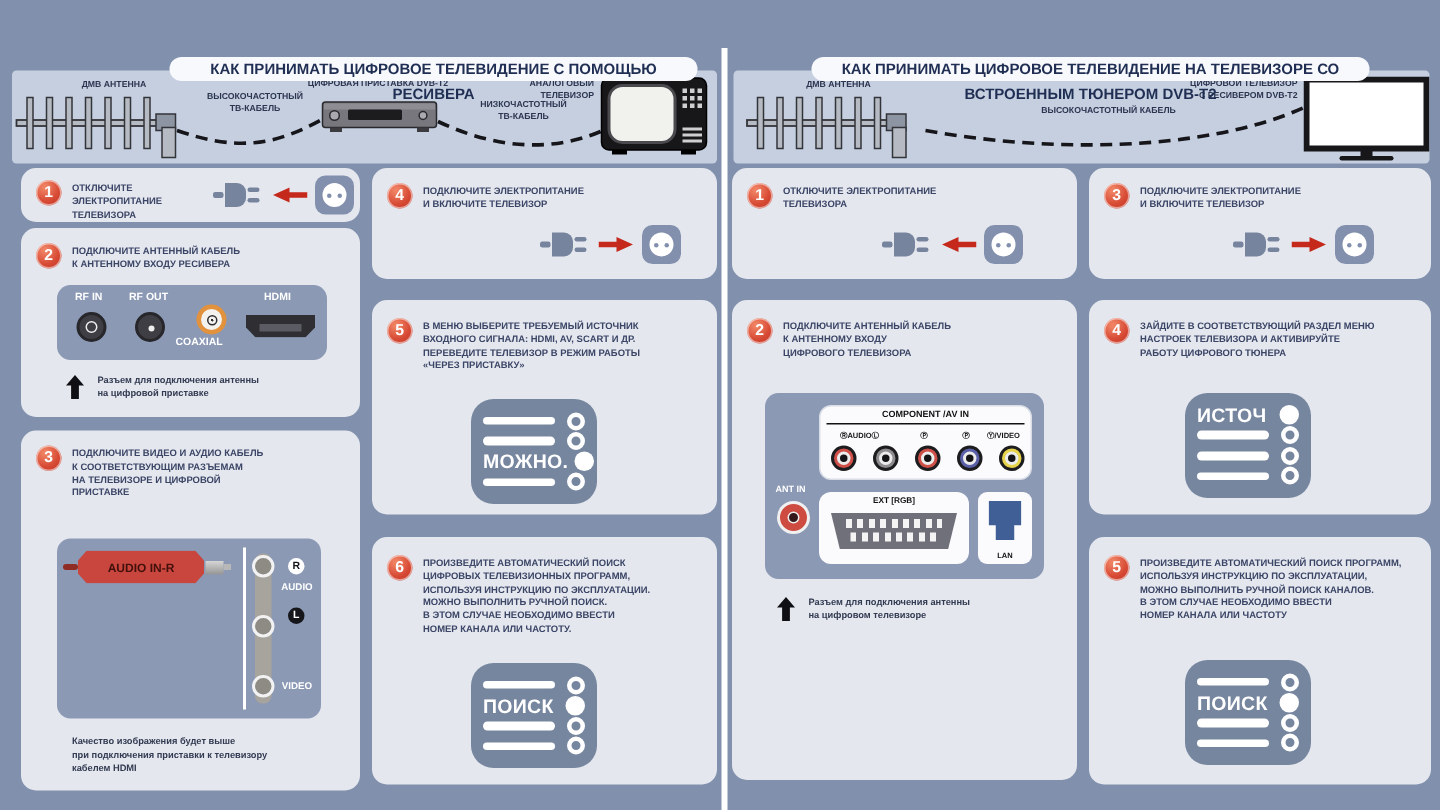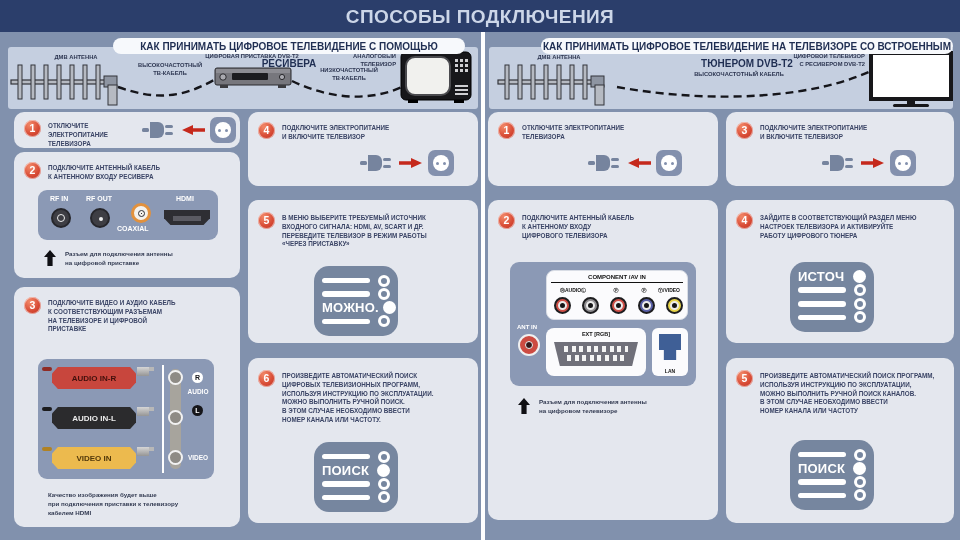--- a/index.html
+++ b/index.html
@@ -2,21 +2,21 @@
 <html><head>
 <meta charset="utf-8">
 <style>
   html,body{margin:0;padding:0}
   .stage{position:relative;width:960px;height:540px;background:#8191ad;font-family:"Liberation Sans",sans-serif;overflow:hidden}
   .titlebar{position:absolute;left:0;top:0;width:100%;height:32px;background:#2b3e6b;color:#ccd6e8;font-size:19px;font-weight:bold;text-align:center;line-height:33px;letter-spacing:.4px}
   .divider{position:absolute;left:481px;top:32px;width:4px;height:508px;background:#fff}
   .strip{position:absolute;top:47px;height:62px;background:#c5cfe0;border-radius:3px}
   .strip.l{left:8px;width:470px}.strip.r{left:489px;width:464px}
   .tab{position:absolute;top:38px;height:16px;background:#f7f9fc;border-radius:8px;color:#1f2e52;font-weight:bold;font-size:10px;text-align:center;line-height:17px;z-index:3}
-  .tab.l{left:113px;width:352px}.tab.r{left:541px;width:412px}
+  .tab.l{left:113px;width:352px}.tab.r{left:541px;width:372px}
   .dlabel{position:absolute;font-size:5.8px;font-weight:bold;color:#2c3550;line-height:1.3;white-space:pre-line;z-index:2;text-align:center}
   .dlabel.ra{text-align:right}
   .dash{position:absolute;left:0;top:0;z-index:1}
   .dev{position:absolute;z-index:2}
   .card{position:absolute;background:#e4e7ee;border-radius:10px}
   .step{position:absolute;display:flex;gap:7px;align-items:flex-start}
   .num{flex:0 0 auto;width:17px;height:17px;border-radius:50%;background:radial-gradient(circle at 35% 28%,#ef8162 8%,#d84c36 55%,#bc3021);box-shadow:inset 0 0 0 1px rgba(255,255,255,.5);color:#fff;font-weight:bold;font-size:10.5px;text-align:center;line-height:17px}
   .stext{font-size:6.3px;font-weight:bold;color:#3b4566;line-height:1.4;white-space:pre-line;padding-top:2px}
   .note{position:absolute;display:flex;gap:9px;align-items:flex-start}
   .ntext{font-size:6.2px;font-weight:bold;color:#333b52;line-height:1.45;white-space:pre-line}
@@ -34,21 +34,21 @@
   .panel{position:absolute;background:#8b99b5;border-radius:9px}
   .wlab{position:absolute;color:#fff;font-weight:bold;font-size:7px;white-space:nowrap}
   .rfjack{position:absolute;width:20px;height:20px;border-radius:50%;background:#3e3e44;border:2px solid #26262b;box-sizing:border-box}
   .rfjack.ring::after{content:"";position:absolute;inset:4px;border:1.6px solid #eee;border-radius:50%}
   .rfjack.dot::after{content:"";position:absolute;left:6.5px;top:6.5px;width:4px;height:4px;background:#eee;border-radius:50%}
   .coax{position:absolute;width:20px;height:20px;border-radius:50%;background:#f4f2ee;border:3px solid #e2913d;box-sizing:border-box}
   .coax::after{content:"";position:absolute;inset:3.5px;border:1.6px solid #2e2e33;border-radius:50%;background:radial-gradient(circle,#2e2e33 22%,#f4f2ee 26%)}
   .hdmish{position:absolute;width:46px;height:15px;background:#2e2e33;clip-path:polygon(0 0,100% 0,100% 55%,86% 100%,14% 100%,0 55%)}
   .hdmish::after{content:"";position:absolute;left:9px;right:9px;top:6px;height:5px;background:#5b5b63}
   .avdiv{position:absolute;width:2px;background:#fff}
-  .cable{position:absolute;display:flex;align-items:flex-start;height:22px}
+  .cable{position:absolute;display:flex;align-items:center;height:22px}
   .cline{width:10px;height:4px;border-radius:2px}
   .cbody{width:84px;height:22px;display:flex;align-items:center;justify-content:center;font-size:8px;font-weight:bold;clip-path:polygon(7% 0,93% 0,100% 30%,100% 70%,93% 100%,7% 100%,0 70%,0 30%)}
   .ctip{width:12px;height:9px;background:linear-gradient(#d6d6d6,#959595);margin-left:1px}
   .cpin{width:5px;height:4px;background:#b8b8b8}
   .avstrip{position:absolute;width:11px;background:#a7a49d;border-radius:5px}
   .avjack{position:absolute;width:15px;height:15px;border-radius:50%;background:#8e8b85;border:2.4px solid #f2f2f2;box-sizing:border-box}
   .badge{position:absolute;width:11px;height:11px;border-radius:50%;font-size:7px;font-weight:bold;text-align:center;line-height:11px}
   .badge.w{background:#fff;color:#16161a}.badge.k{background:#16161a;color:#fff}
   .slab{position:absolute;color:#fff;font-weight:bold;font-size:6.5px;text-align:center}
   .compstrip{position:absolute;background:#fbfbfd;border-radius:8px;border:1px solid #d9dde5;box-sizing:border-box}
@@ -64,21 +64,20 @@
   .pinrow{position:absolute;height:6px;background:repeating-linear-gradient(90deg,#f4f4f4 0 4px,rgba(0,0,0,0) 4px 7.6px)}
   .lanbox{position:absolute;background:#fbfbfd;border-radius:6px}
   .lanport{position:absolute;background:#3f5f96;clip-path:polygon(0 0,100% 0,100% 62%,78% 62%,78% 100%,22% 100%,22% 62%,0 62%)}
   .lanlab{position:absolute;bottom:2px;left:0;right:0;text-align:center;font-size:5px;font-weight:bold;color:#111}
 </style>
 </head>
 <body>
 
 <div class="stage">
 
-  <div class="titlebar">СПОСОБЫ ПОДКЛЮЧЕНИЯ</div>
   <div class="divider"></div>
 
   <div class="strip l">
     <svg class="dash" width="470" height="62">
       <path d="M110 40 C150 54 175 50 206 33" fill="none" stroke="#15151a" stroke-width="2.4" stroke-dasharray="8 5"></path>
       <path d="M284 34 C322 52 360 55 394 40" fill="none" stroke="#15151a" stroke-width="2.4" stroke-dasharray="8 5"></path>
     </svg>
     <svg class="dev" style="left:2px;top:12px" width="120" height="48">
       <rect x="1" y="21" width="101" height="4" fill="#b6bac2" stroke="#33343a" stroke-width="1.2"></rect>
       <rect x="8" y="6" width="4" height="34" fill="#b6bac2" stroke="#33343a"></rect>
@@ -210,32 +209,20 @@
       <div class="stext">ПОДКЛЮЧИТЕ ВИДЕО И АУДИО КАБЕЛЬ
 К СООТВЕТСТВУЮЩИМ РАЗЪЕМАМ
 НА ТЕЛЕВИЗОРЕ И ЦИФРОВОЙ
 ПРИСТАВКЕ</div>
     </div>
     <div class="panel" style="left:24px;top:72px;width:176px;height:120px">
       <div class="avdiv" style="left:124px;top:6px;height:108px"></div>
       <div class="cable" style="left:4px;top:8px">
         <div class="cline" style="background:#8f2c25"></div>
         <div class="cbody" style="background:#c8463d;color:#43100c">AUDIO IN-R</div>
-        <div class="ctip"></div>
-          <div class="cpin"></div>
-      </div>
-      <div class="cable" style="left:4px;top:48px">
-        <div class="cline" style="background:#1c1c1e"></div>
-        <div class="cbody" style="background:#2b2b2d;color:#ececec">AUDIO IN-L</div>
-        <div class="ctip"></div>
-          <div class="cpin"></div>
-      </div>
-      <div class="cable" style="left:4px;top:88px">
-        <div class="cline" style="background:#b08224"></div>
-        <div class="cbody" style="background:#ecba4e;color:#53390b">VIDEO IN</div>
         <div class="ctip"></div>
           <div class="cpin"></div>
       </div>
       <div class="avstrip" style="left:132px;top:10px;height:100px"></div>
       <div class="avjack" style="left:130px;top:11px"></div>
       <div class="avjack" style="left:130px;top:51px"></div>
       <div class="avjack" style="left:130px;top:91px"></div>
       <div class="badge w" style="left:154px;top:13px">R</div>
       <div class="slab" style="left:146px;top:29px;width:28px">AUDIO</div>
       <div class="badge k" style="left:154px;top:46px">L</div>

